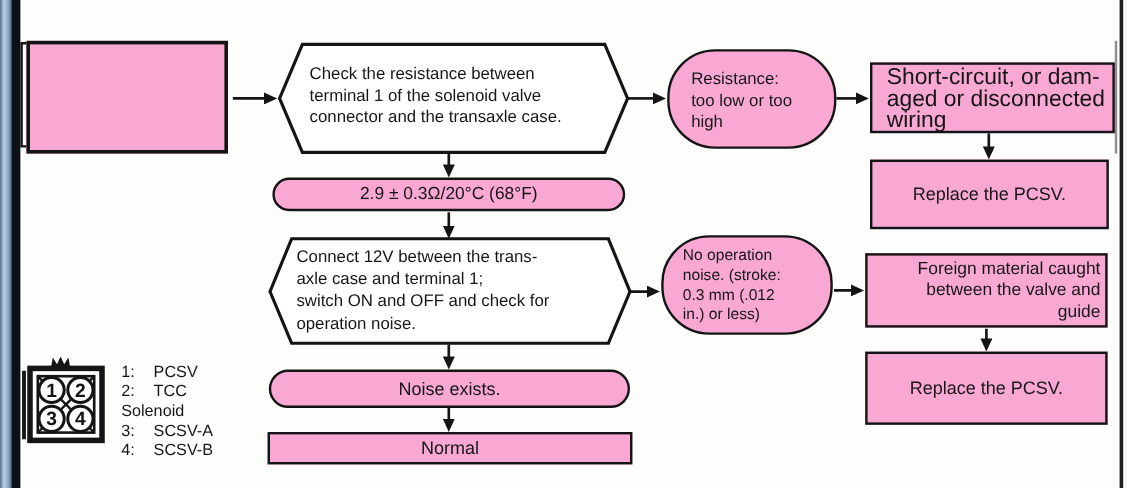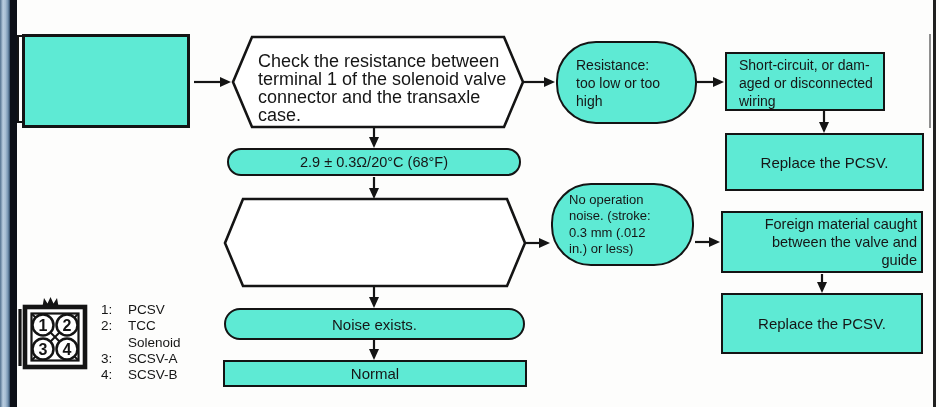--- a/index.html
+++ b/index.html
@@ -3,21 +3,21 @@
 <meta charset="utf-8">
 <style>
   html,body{margin:0;padding:0;background:#e8e8e8;}
   #screen{
     position:relative;width:939px;height:407px;background:#fdfdfc;
     overflow:hidden;font-family:"Liberation Sans","DejaVu Sans",sans-serif;
     color:#161616;
   }
   .abs{position:absolute;}
   .box{
-    position:absolute;box-sizing:border-box;background:#5eead4;
+    position:absolute;box-sizing:border-box;background:#f9a8d4;
     border:2.5px solid #141414;
   }
   .center{display:flex;align-items:center;justify-content:center;}
   .vcenter{display:flex;align-items:center;}
   .ml{white-space:pre-line;}
   .pre{white-space:pre;}
   .txt{position:absolute;z-index:3;}
   svg{display:block;}
   #shape-layer{position:absolute;left:0;top:0;z-index:1;}
   .chrome{position:absolute;top:0;height:407px;z-index:5;}
@@ -61,42 +61,46 @@
       <line x1="697" y1="82" x2="715" y2="82"></line>
       <line x1="824" y1="111" x2="824" y2="124"></line>
       <line x1="525" y1="243" x2="541" y2="243"></line>
       <line x1="695" y1="242" x2="711" y2="242"></line>
       <line x1="822" y1="274" x2="822" y2="284"></line>
     </g>
   </svg>
 
   <div class="box" style="left:22px;top:34px;width:168px;height:94px;border-width:3px;z-index:2;"></div>
 
-  <div class="txt ml" style="left:258px;top:52px;width:255px;font-size:18px;line-height:18px;">Check the resistance between
+  <div class="txt ml" style="left:258px;top:52px;width:255px;font-size:14px;line-height:18px;">Check the resistance between
 terminal 1 of the solenoid valve
 connector and the transaxle case.</div>
 
   <div class="box center" style="left:227px;top:148px;width:294px;height:28px;border-radius:14px;font-size:14.5px;z-index:2;">2.9 ± 0.3Ω/20°C (68°F)</div>
 
+  <div class="txt ml" style="left:247px;top:204px;width:270px;font-size:14px;line-height:18.5px;">Connect 12V between the trans-
+axle case and terminal 1;
+switch ON and OFF and check for
+operation noise.</div>
 
   <div class="box center" style="left:223px;top:360px;width:304px;height:27px;font-size:15px;z-index:2;">Normal</div>
 
   <div class="box center" style="left:224px;top:308px;width:301px;height:32px;border-radius:16px;font-size:15px;z-index:2;">Noise exists.</div>
 
   <div class="box vcenter ml" style="left:556px;top:41px;width:141px;height:83px;border-radius:40px;padding-left:18px;font-size:14px;line-height:18px;z-index:2;">Resistance:
 too low or too
 high</div>
 
-  <div class="box ml" style="left:725px;top:52px;width:160px;height:59px;padding:2px 4px 0 12px;font-size:14px;line-height:18px;z-index:2;">Short-circuit, or dam-
+  <div class="box ml" style="left:725px;top:52px;width:204px;height:59px;padding:2px 4px 0 12px;font-size:19px;line-height:18px;z-index:2;">Short-circuit, or dam-
 aged or disconnected
 wiring</div>
 
   <div class="box center" style="left:725px;top:133px;width:199px;height:58px;font-size:15px;z-index:2;">Replace the PCSV.</div>
 
-  <div class="box vcenter ml" style="left:551px;top:183px;width:143px;height:83px;border-radius:40px;padding-left:16px;font-size:13px;line-height:16.5px;z-index:2;">No operation
+  <div class="box vcenter ml" style="left:551px;top:196px;width:143px;height:83px;border-radius:40px;padding-left:16px;font-size:13px;line-height:16.5px;z-index:2;">No operation
 noise. (stroke:
 0.3 mm (.012
 in.) or less)</div>
 
   <div class="box ml" style="left:721px;top:211px;width:202px;height:62px;padding:2px 4px 0 28px;font-size:14.5px;line-height:18px;z-index:2;text-align:right;">Foreign material caught
 between the valve and
 guide</div>
 
   <div class="box center" style="left:721px;top:293px;width:202px;height:61px;font-size:15px;z-index:2;">Replace the PCSV.</div>
 
@@ -126,21 +130,21 @@
 
   <div class="abs" style="left:101px;top:302px;font-size:13.5px;line-height:16.3px;z-index:2;">
     <div style="display:flex;">
       <span style="width:27px;">1:</span>
       <span>PCSV</span>
     </div>
     <div style="display:flex;">
       <span style="width:27px;">2:</span>
       <span>TCC</span>
     </div>
-    <div style="display:flex;">
+    <div style="display:flex;flex-direction:column;">
       <span style="width:27px;"></span>
       <span>Solenoid</span>
     </div>
     <div style="display:flex;">
       <span style="width:27px;">3:</span>
       <span>SCSV-A</span>
     </div>
     <div style="display:flex;">
       <span style="width:27px;">4:</span>
       <span>SCSV-B</span>

